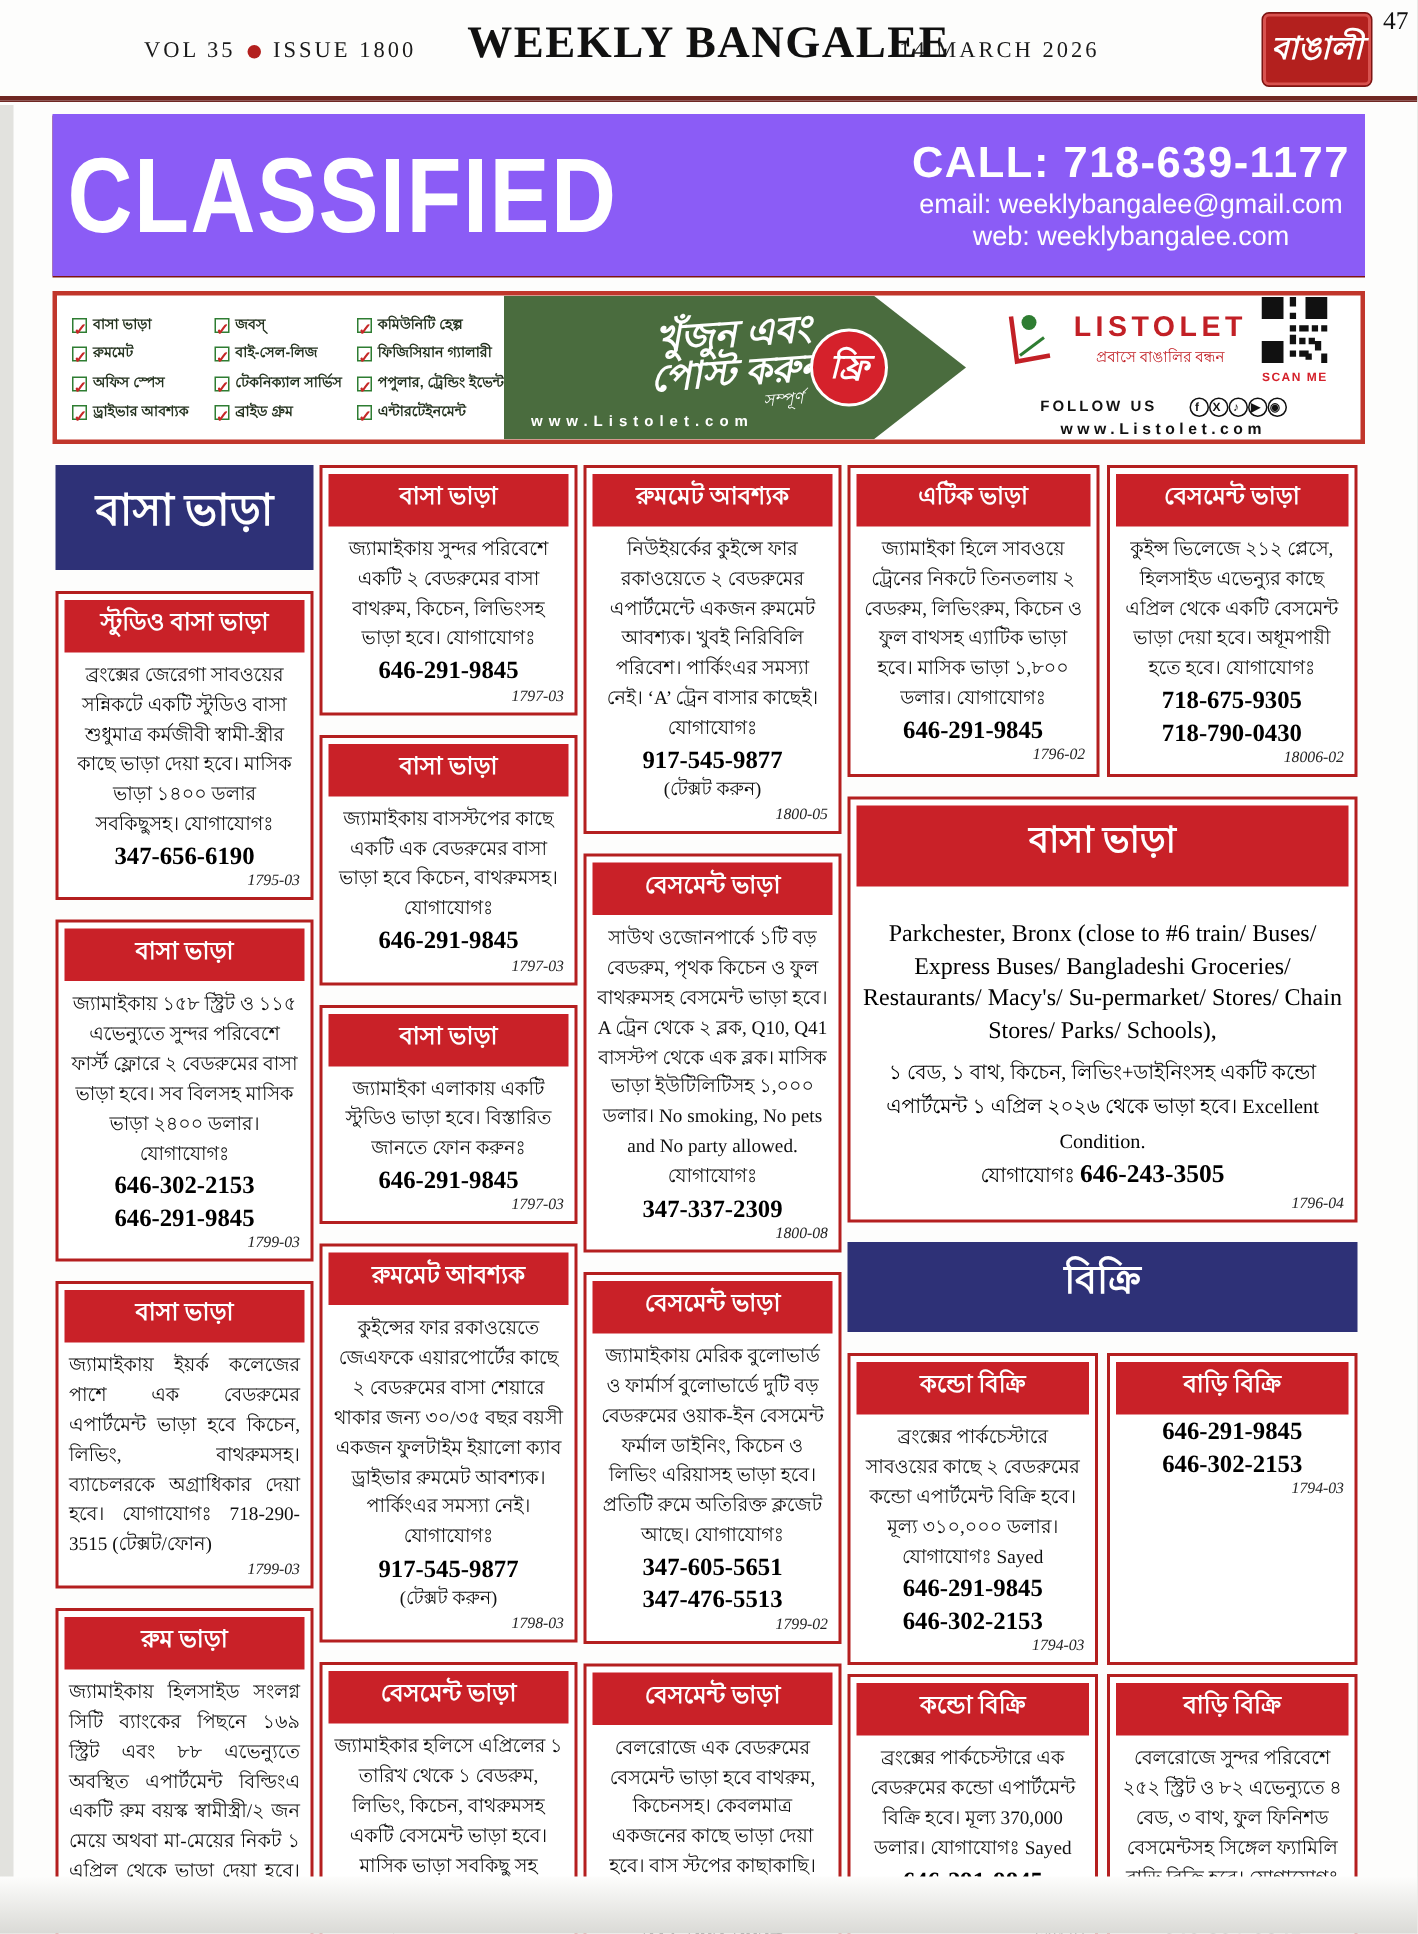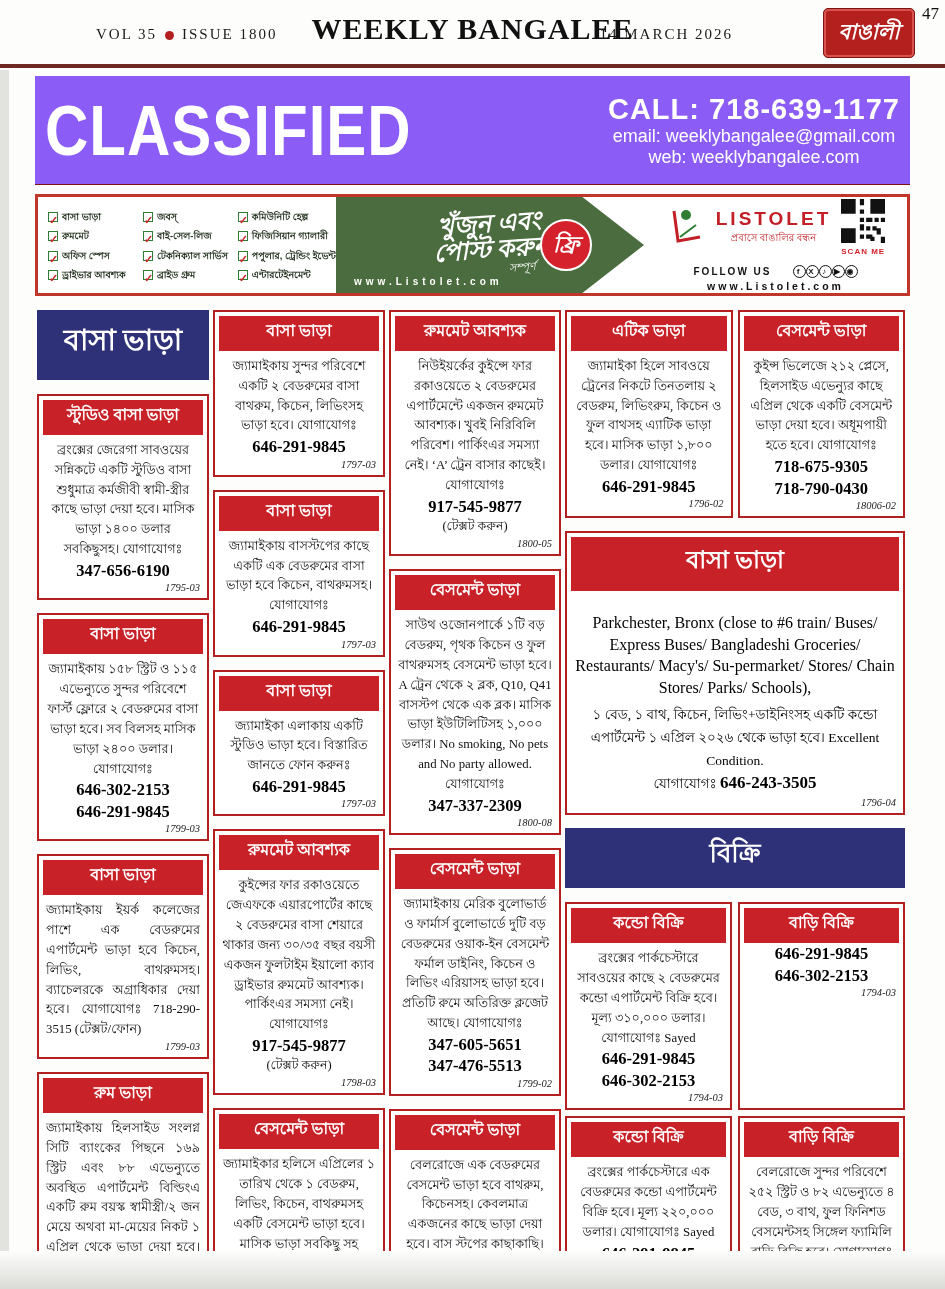--- a/index.html
+++ b/index.html
@@ -8,21 +8,21 @@
   .page::after { content:""; position:absolute; left:0; right:0; bottom:0; height:38px;
                  background:linear-gradient(#fdfdfc,#dadad6); pointer-events:none; }
   .page::before { content:""; position:absolute; left:0; top:70px; bottom:0; width:9px; background:#e2e2de; }
 
   
   .masthead { position:relative; height:64px; }
   .issue-info { position:absolute; left:96px; top:26px; font-size:15px; letter-spacing:2px; color:#1a1a1a; }
   .issue-dot { display:inline-block; width:9px; height:9px; background:#b3201e; border-radius:50%; margin:0 8px 1px; vertical-align:middle; }
   .mast-title { position:absolute; left:50%; transform:translateX(-50%); top:12px; font-size:30px; font-weight:bold; letter-spacing:1px; color:#111; white-space:nowrap; }
   .mast-date { position:absolute; right:212px; top:26px; font-size:15px; letter-spacing:2px; color:#1a1a1a; }
-  .mast-logo { position:absolute; right:30px; top:8px; width:92px; height:50px; background:#b3201e; border-radius:5px;
+  .mast-logo { position:absolute; right:30px; top:8px; width:74px; height:50px; background:#b3201e; border-radius:5px;
                color:#fff; display:flex; align-items:center; justify-content:center; font-size:21px; font-weight:bold; font-style:italic;
                border:1px solid #7c1412; box-shadow:inset 0 0 0 2px #d8524f; }
   .page-num { position:absolute; right:6px; top:4px; font-size:17px; color:#111; }
   .mast-rule { margin:0 0 8px; border-top:3px solid #6f2722; border-bottom:1px solid #6f2722; height:3px; }
 
   
   .classified-banner { margin:0 35px; height:108px; background:#8b5cf6; display:flex; align-items:center; justify-content:space-between; padding:0 10px; box-shadow:0 1px 0 #7c1412; }
   .classified-title { font-family:"Liberation Sans", sans-serif; font-size:60px; font-weight:800; color:#fff; letter-spacing:1px; transform:scaleY(1.18); transform-origin:center; }
   .classified-contact { text-align:center; color:#fff; font-family:"Liberation Sans", sans-serif; line-height:1.15; }
   .classified-call { font-size:29px; font-weight:800; letter-spacing:1px; }
@@ -332,21 +332,21 @@
             <div class="ad-ref">1794-03</div>
           </div>
           <div class="ad">
             <div class="ad-title">বাড়ি বিক্রি</div>
             <div class="ad-phone">646-291-9845</div>
             <div class="ad-phone">646-302-2153</div>
             <div class="ad-ref">1794-03</div>
           </div>
           <div class="ad">
             <div class="ad-title">কন্ডো বিক্রি</div>
-            <div class="ad-body">ব্রংক্সের পার্কচেস্টারে এক বেডরুমের কন্ডো এপার্টমেন্ট বিক্রি হবে। মূল্য ২২০,০০০ ডলার। যোগাযোগঃ Sayed</div>
+            <div class="ad-body">ব্রংক্সের পার্কচেস্টারে এক বেডরুমের কন্ডো এপার্টমেন্ট বিক্রি হবে। মূল্য 370,000 ডলার। যোগাযোগঃ Sayed</div>
             <div class="ad-phone">646-291-9845</div>
             <div class="ad-phone">646-302-2153</div>
             <div class="ad-ref">1794-03</div>
           </div>
           <div class="ad">
             <div class="ad-title">বাড়ি বিক্রি</div>
             <div class="ad-body">বেলরোজে সুন্দর পরিবেশে ২৫২ স্ট্রিট ও ৮২ এভেন্যুতে ৪ বেড, ৩ বাথ, ফুল ফিনিশড বেসমেন্টসহ সিঙ্গেল ফ্যামিলি বাড়ি বিক্রি হবে। যোগাযোগঃ</div>
             <div class="ad-phone">646-302-2153</div>
             <div class="ad-phone">646-291-9845</div>
             <div class="ad-ref">1794-03</div>

